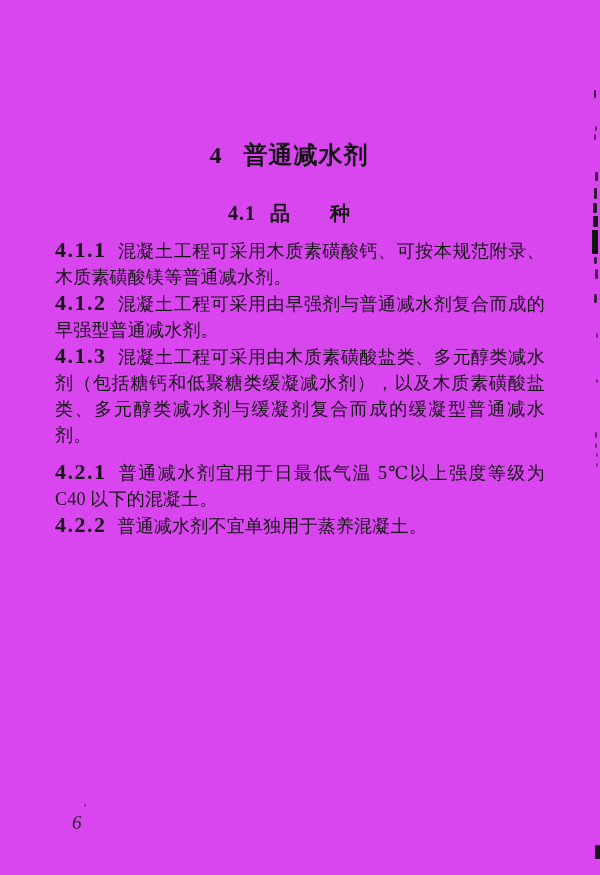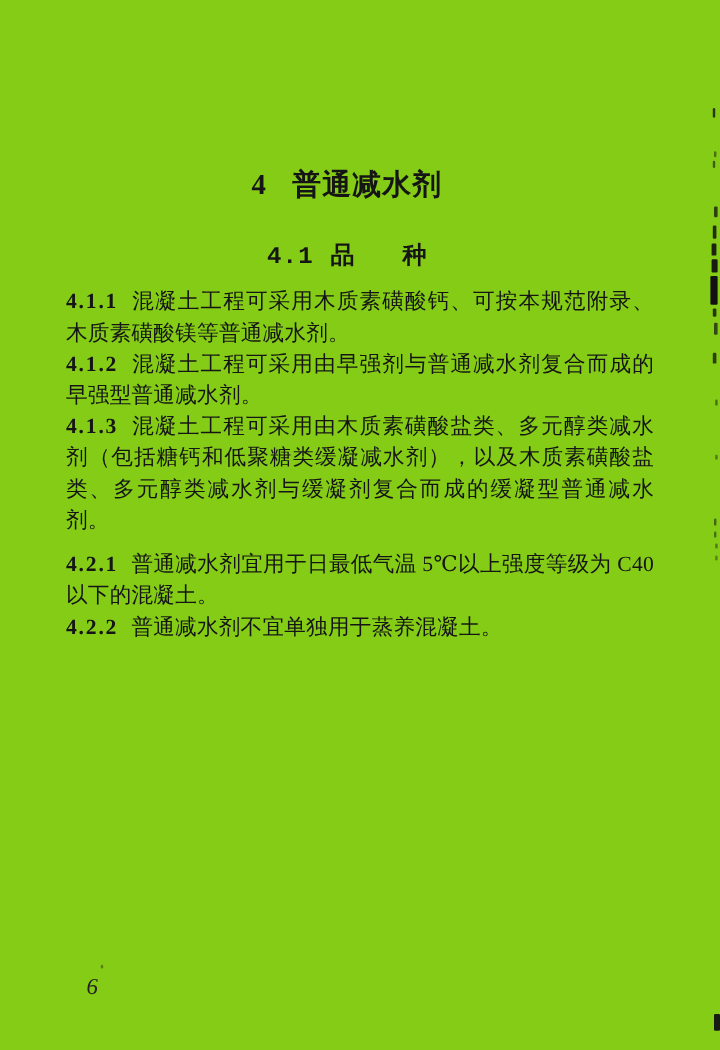--- a/index.html
+++ b/index.html
@@ -4,21 +4,21 @@
 <style>
   html, body {
     margin: 0;
     padding: 0;
     background: #ffffff;
   }
   .page {
     position: relative;
     width: 600px;
     height: 875px;
-    background: #84cc16;
+    background: #d946ef;
     overflow: hidden;
     font-family: "Liberation Serif", "DejaVu Serif", serif;
     color: #151515;
   }
   .content {
     padding: 138px 55px 0 55px;
   }
   h1.chapter-title {
     margin: 0;
     padding: 0 22px 0 0;
@@ -40,37 +40,36 @@
     line-height: 25px;
     font-weight: 700;
     text-align: center;
     white-space: nowrap;
   }
   h2.sec-1 { margin-top: 29px; }
   h2.sec-2 { margin-top: 3px; }
   .section-heading .sec-num {
     margin-right: 14px;
     letter-spacing: 1px;
-    font-family: Liberation Mono, monospace;
   }
   .clause-group { margin: 0; }
   .clause-group.g1 { margin-top: 11px; }
   .clause-group.g2 { margin-top: 11px; }
   p.clause {
     margin: 0;
     font-size: 18px;
     line-height: 26px;
     text-align: justify;
     letter-spacing: 0.2px;
   }
   p.clause .clause-num {
     font-weight: 700;
     letter-spacing: 1.5px;
     margin-right: 11px;
-    font-size: 18px;
+    font-size: 22px;
   }
   .page-number {
     position: absolute;
     left: 72px;
     top: 812px;
     font-size: 19px;
     font-style: italic;
     color: #222;
   }
   .artifact {

